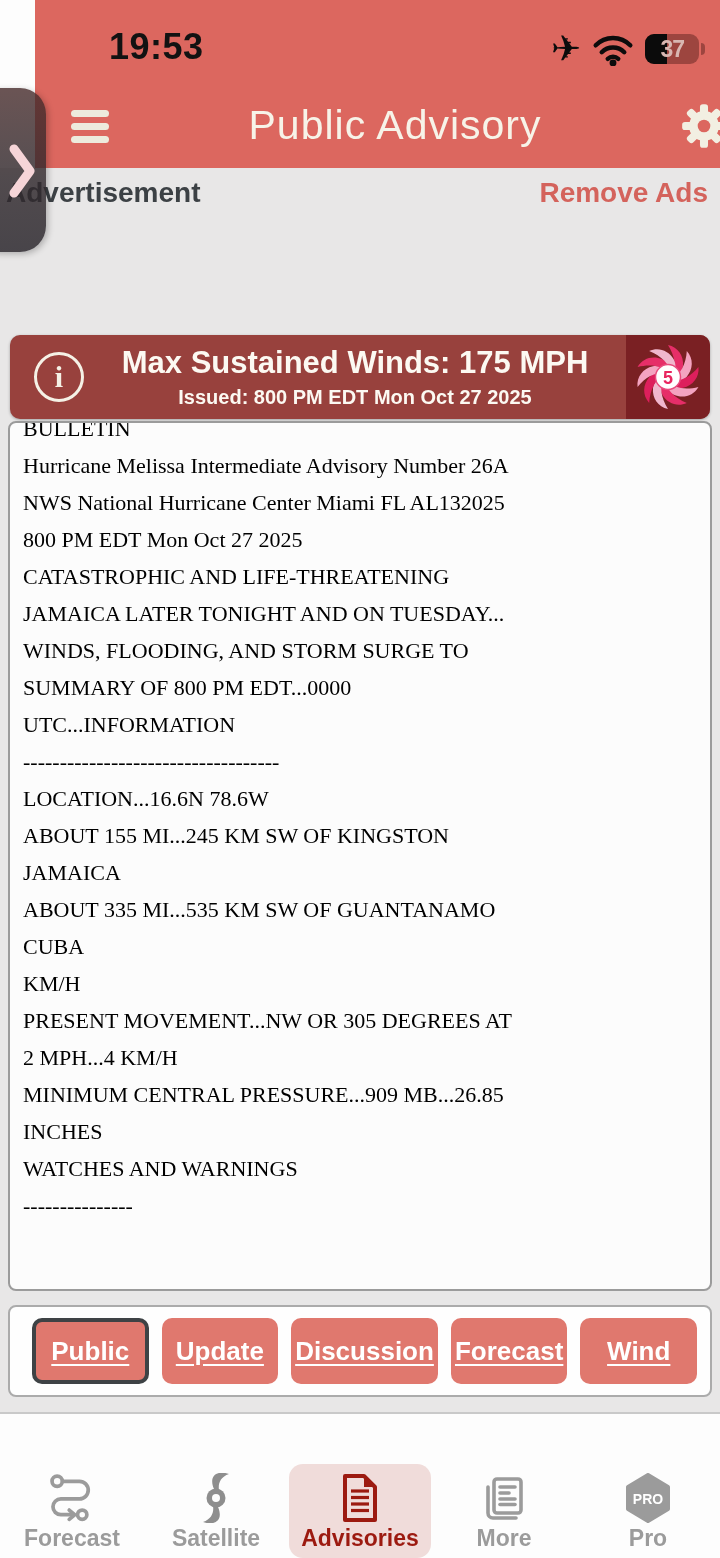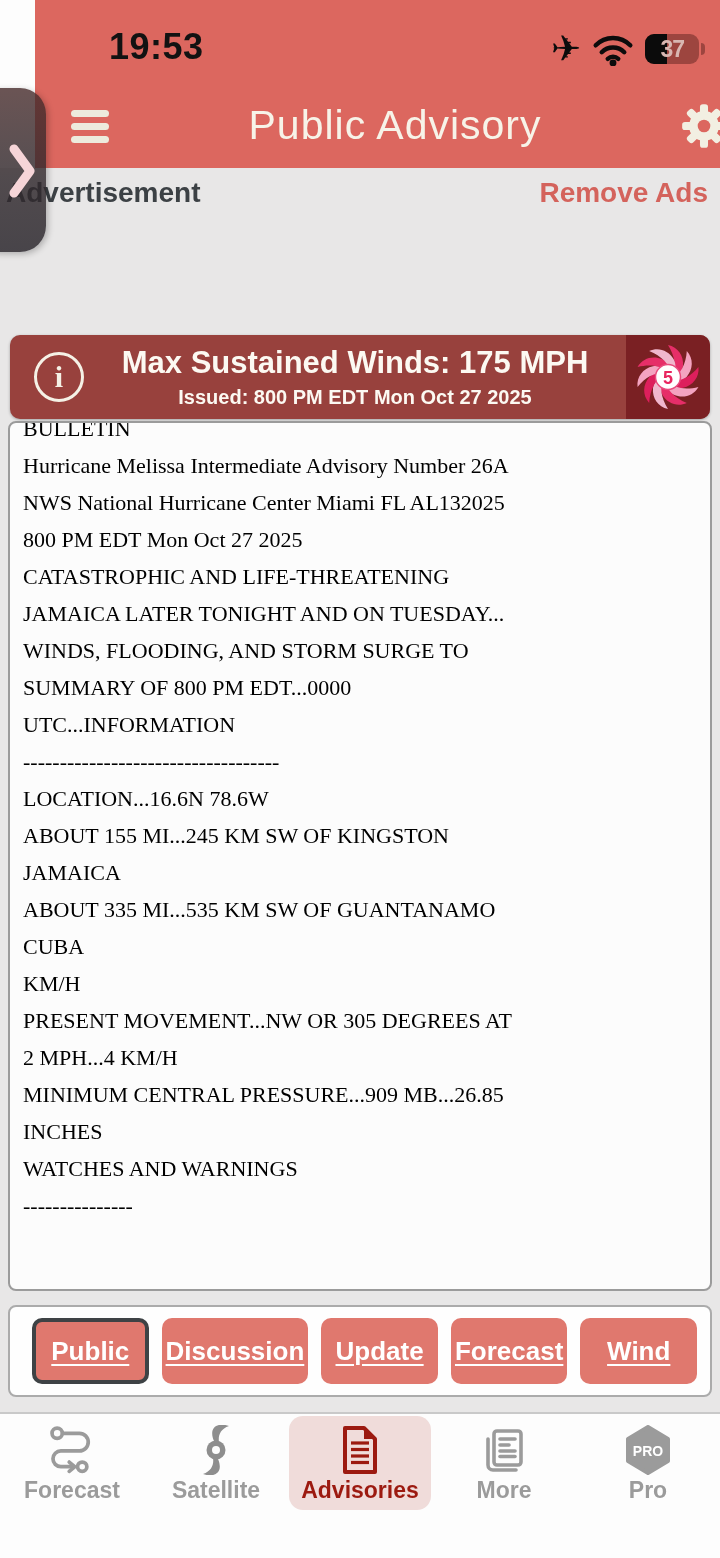--- a/index.html
+++ b/index.html
@@ -60,21 +60,21 @@
              border:2px solid #ABABAB;border-radius:8px;box-sizing:border-box;
              display:flex;gap:13px;padding:11px 13px;}
   .type-tab{flex:1;border-radius:10px;background:#E0786E;border:4px solid transparent;
             display:flex;align-items:center;justify-content:center;cursor:pointer;
             font-size:26px;font-weight:bold;color:#FFFFFF;text-decoration:underline;text-underline-offset:4px;}
   .type-tab.selected{border-color:#3E4245;margin-left:9px;}
 
   
   .tab-bar{position:absolute;top:1412px;left:0;width:720px;height:146px;background:#FDFDFD;
            border-top:2px solid #C9C9C9;box-sizing:border-box;display:flex;}
-  .tab{flex:1;display:flex;justify-content:center;align-items:flex-start;padding-top:2px;cursor:pointer;}
+  .tab{flex:1;display:flex;justify-content:center;align-items:flex-end;padding-top:2px;cursor:pointer;}
   .tab-inner{display:flex;flex-direction:column;align-items:center;gap:1px;padding:8px 10px 6px;
              border-radius:14px;min-width:122px;}
   .tab-inner.active{background:#F0DCDA;}
   .tab-icon{height:52px;display:flex;align-items:center;justify-content:center;}
   .tab-label{font-size:23px;font-weight:bold;color:#9B9B9B;}
   .tab-inner.active .tab-label{color:#9C1A10;}
 </style>
 </head>
 <body>
 
@@ -182,22 +182,22 @@
       <div>2 MPH...4 KM/H</div>
       <div>MINIMUM CENTRAL PRESSURE...909 MB...26.85</div>
       <div>INCHES</div>
       <div>WATCHES AND WARNINGS</div>
       <div>---------------</div>
     </div>
   </div>
 
   <div class="type-tabs">
     <div class="type-tab selected">Public</div>
+    <div class="type-tab">Update</div>
     <div class="type-tab">Discussion</div>
-    <div class="type-tab">Update</div>
     <div class="type-tab">Forecast</div>
     <div class="type-tab">Wind</div>
   </div>
 
   <div class="tab-bar">
 
     <div class="tab">
       <div class="tab-inner">
         <span class="tab-icon">
           <svg width="50" height="52" viewBox="0 0 52 56">

